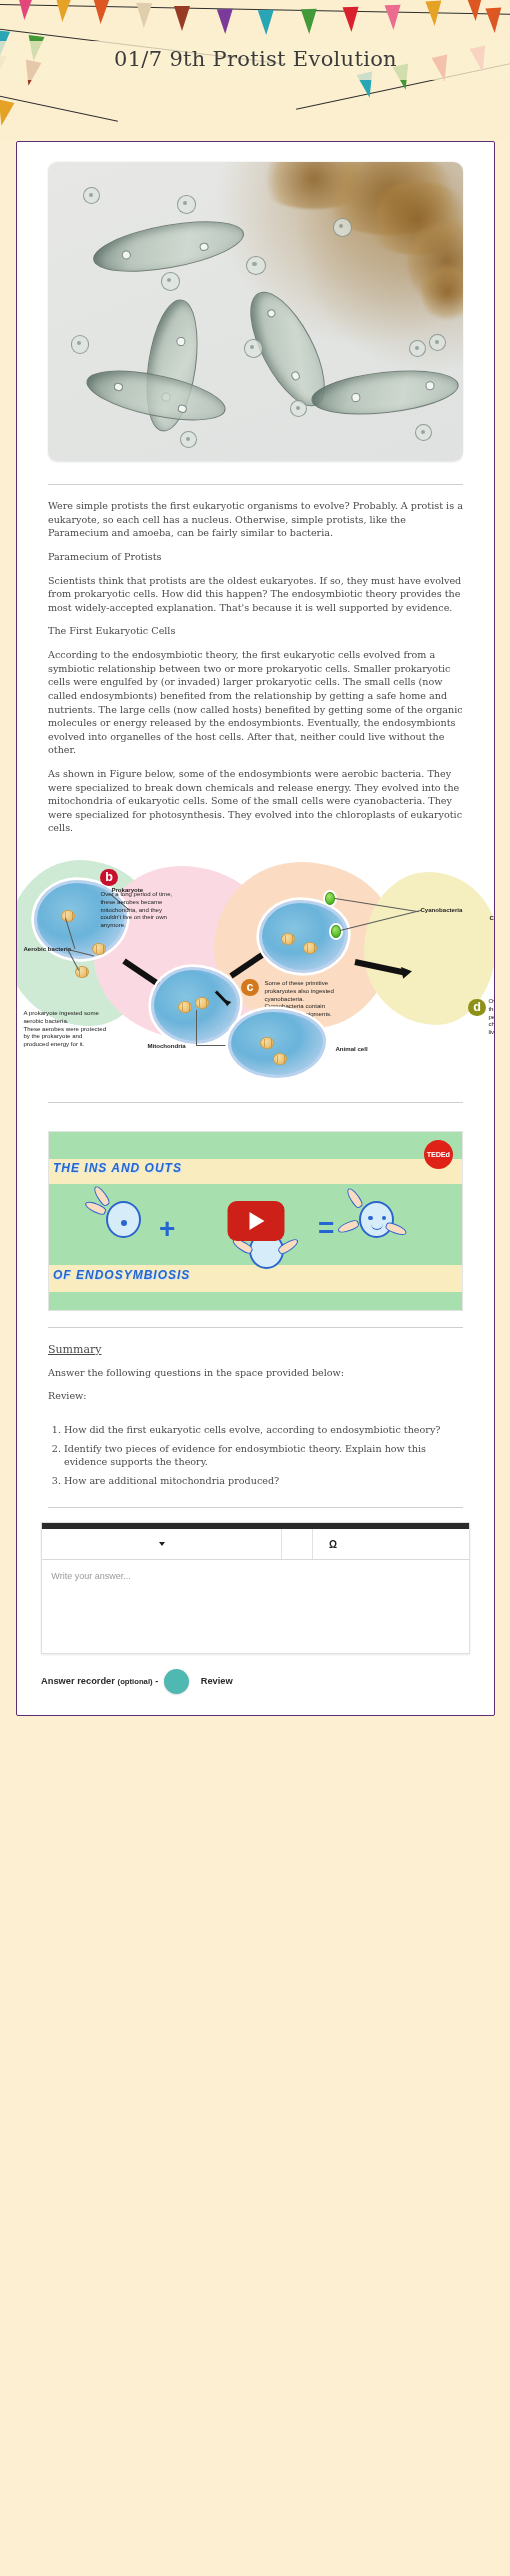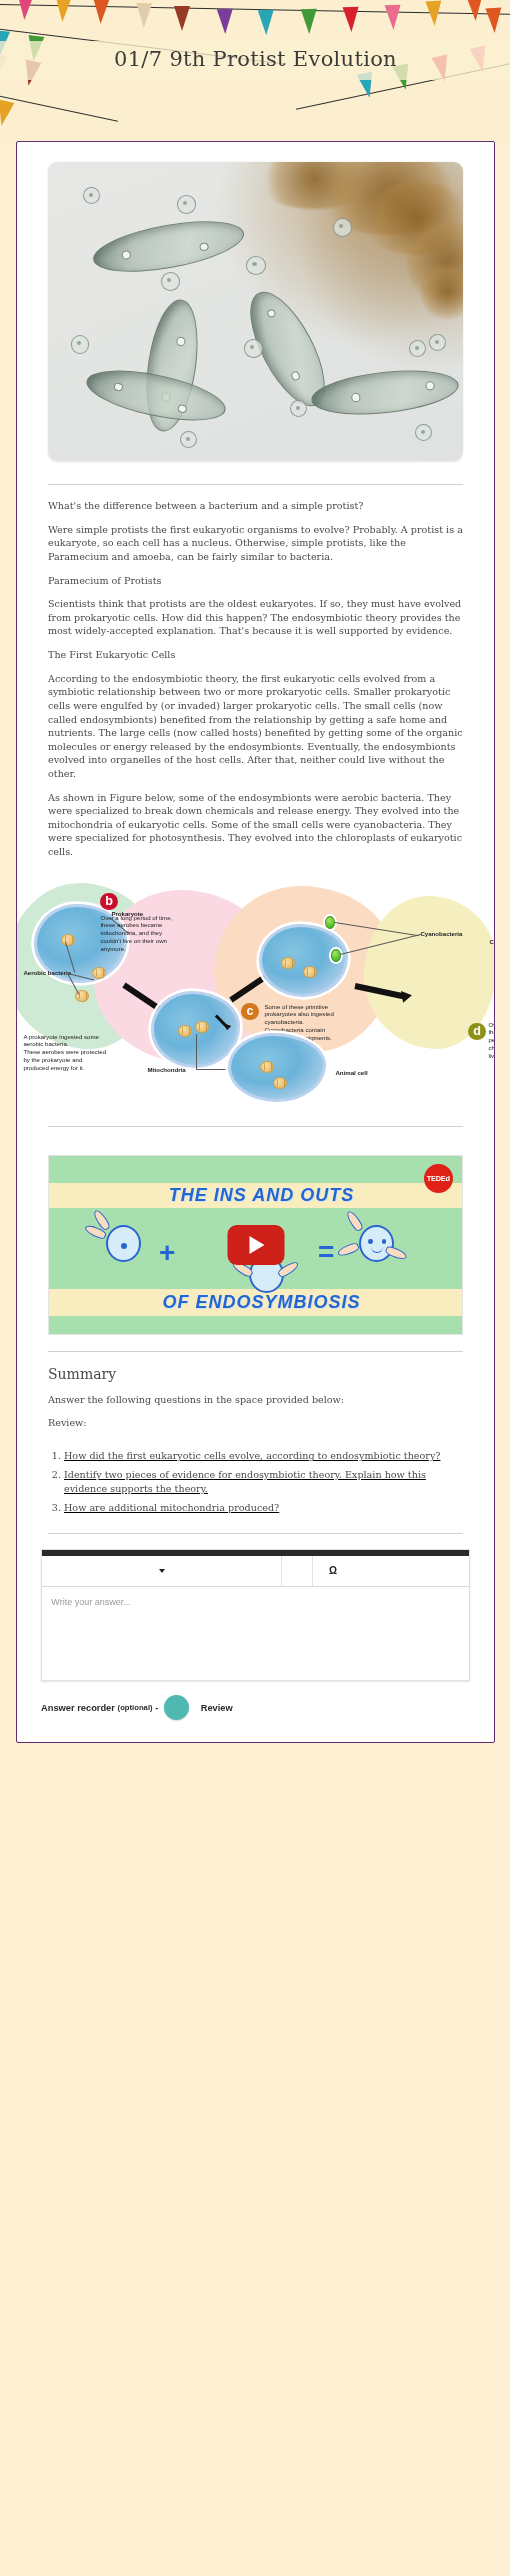--- a/index.html
+++ b/index.html
@@ -196,24 +196,24 @@
   .video-wrap{ padding: 13.3px 31px 0 31px; }
   .video{
     position:relative;
     width:100%; height:180px;
     background:#a8dfae;
     overflow:hidden;
     border:0.7px solid #e3e3e3;
   }
   .vband{ position:absolute; left:0; right:0; background:#f9edbf; }
   .vtitle{
-    position:absolute; left:12px; right:0; text-align:center;
+    position:absolute; left:4px; right:0; text-align:left;
     font-family:"Liberation Sans", sans-serif;
     font-weight:800; font-style:italic;
-    font-size:18px; letter-spacing:1px;
+    font-size:12px; letter-spacing:1px;
     color:#2466d1;
     text-shadow: 1px 1px 0 #cfe1f7;
   }
   .tedlogo{
     position:absolute; right:9.3px; top:8px;
     width:29px;height:29px;border-radius:50%;
     background:#e02118;
     display:flex;align-items:center;justify-content:center;
     font-family:"Liberation Sans", sans-serif;
     font-weight:800;font-size:7.3px;color:#fff;letter-spacing:-0.2px;
@@ -244,35 +244,36 @@
   .plus,.eq{
     position:absolute;
     font-family:"Liberation Sans", sans-serif;
     font-weight:800; font-size:28px; color:#2466d1;
   }
 
   
   .summary{ padding: 0 31px; }
   .summary h4{
     font-family:"DejaVu Serif", serif;
-    font-weight:300; font-size:14px; color:#4a4a4a;
+    font-weight:300; font-size:11px; color:#4a4a4a;
     margin: 0 0 10.6px 0;
+    text-decoration: underline;
   }
   .summary ul{ margin:0 0 17.3px 0; padding-left: 14.6px; }
   .summary ul li{
     font-family:"DejaVu Serif", serif;
     font-weight:300; font-size:9.6px; line-height:1.42; color:#4a4a4a;
     margin-bottom: 4px;
   }
   .summary p{
     font-family:"DejaVu Serif", serif;
     font-weight:300; font-size:9.6px; line-height:1.42; color:#4a4a4a;
     margin: 0 0 9.3px 0;
   }
-  .summary ol{ margin: 20px 0 0 0; padding-left: 16px; text-decoration: underline; }
+  .summary ol{ margin: 20px 0 0 0; padding-left: 16px; }
   .summary ol li{
     font-family:"DejaVu Serif", serif;
     font-weight:300; font-size:9.6px; line-height:1.42; color:#4a4a4a;
     margin-bottom: 5.3px;
   }
 
   
   .editor-wrap{ padding: 4px 24px 0 24px; }
   .editor{
     border:0.7px solid #e0e0e0;
@@ -416,21 +417,20 @@
       <div class="dot" style="left:381px; top:172px; width:17.3px; height:17.3px;"></div>
       <div class="dot" style="left:242px; top:238px; width:17.3px; height:17.3px;"></div>
       <div class="dot" style="left:132px; top:269px; width:17.3px; height:17.3px;"></div>
       <div class="dot" style="left:367px; top:262px; width:17.3px; height:17.3px;"></div>
     </div>
   </div>
 
   <hr class="rule">
 
   <div class="body-text">
-    <p>What's the difference between a bacterium and a simple protist?</p>
     <p>Were simple protists the first eukaryotic organisms to evolve? Probably. A protist is a eukaryote, so each cell has a nucleus. Otherwise, simple protists, like the Paramecium and amoeba, can be fairly similar to bacteria.</p>
     <p class="heading">Paramecium of Protists</p>
     <p>Scientists think that protists are the oldest eukaryotes. If so, they must have evolved from prokaryotic cells. How did this happen? The endosymbiotic theory provides the most widely-accepted explanation. That's because it is well supported by evidence.</p>
     <p class="heading">The First Eukaryotic Cells</p>
     <p>According to the endosymbiotic theory, the first eukaryotic cells evolved from a symbiotic relationship between two or more prokaryotic cells. Smaller prokaryotic cells were engulfed by (or invaded) larger prokaryotic cells. The small cells (now called endosymbionts) benefited from the relationship by getting a safe home and nutrients. The large cells (now called hosts) benefited by getting some of the organic molecules or energy released by the endosymbionts. Eventually, the endosymbionts evolved into organelles of the host cells. After that, neither could live without the other.</p>
     <p>As shown in Figure below, some of the endosymbionts were aerobic bacteria. They were specialized to break down chemicals and release energy. They evolved into the mitochondria of eukaryotic cells. Some of the small cells were cyanobacteria. They were specialized for photosynthesis. They evolved into the chloroplasts of eukaryotic cells.</p>
   </div>
 
   <div class="diagram">
 

